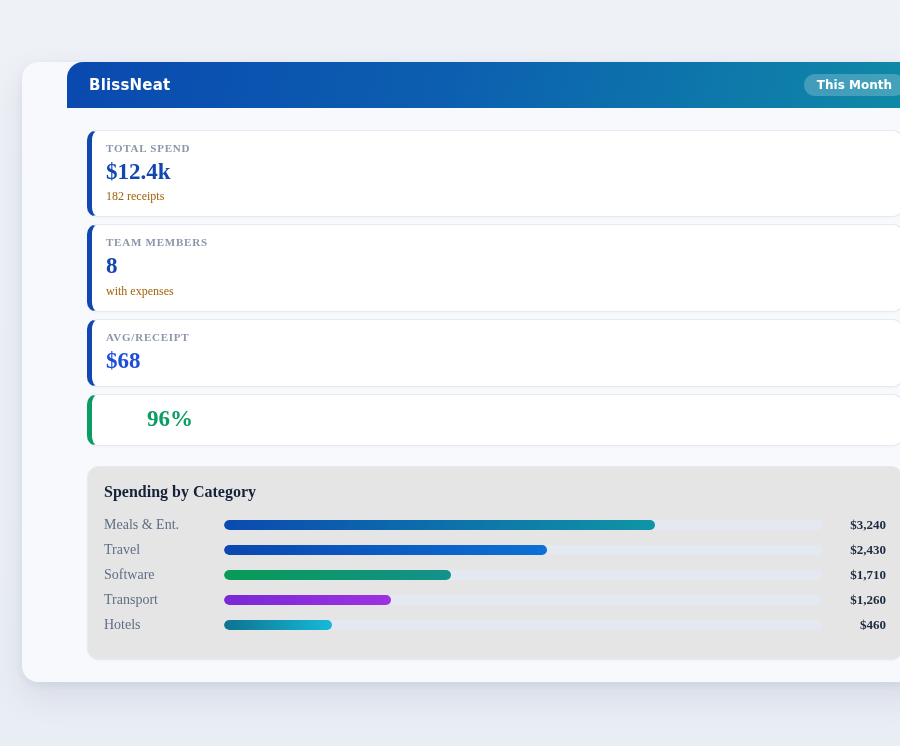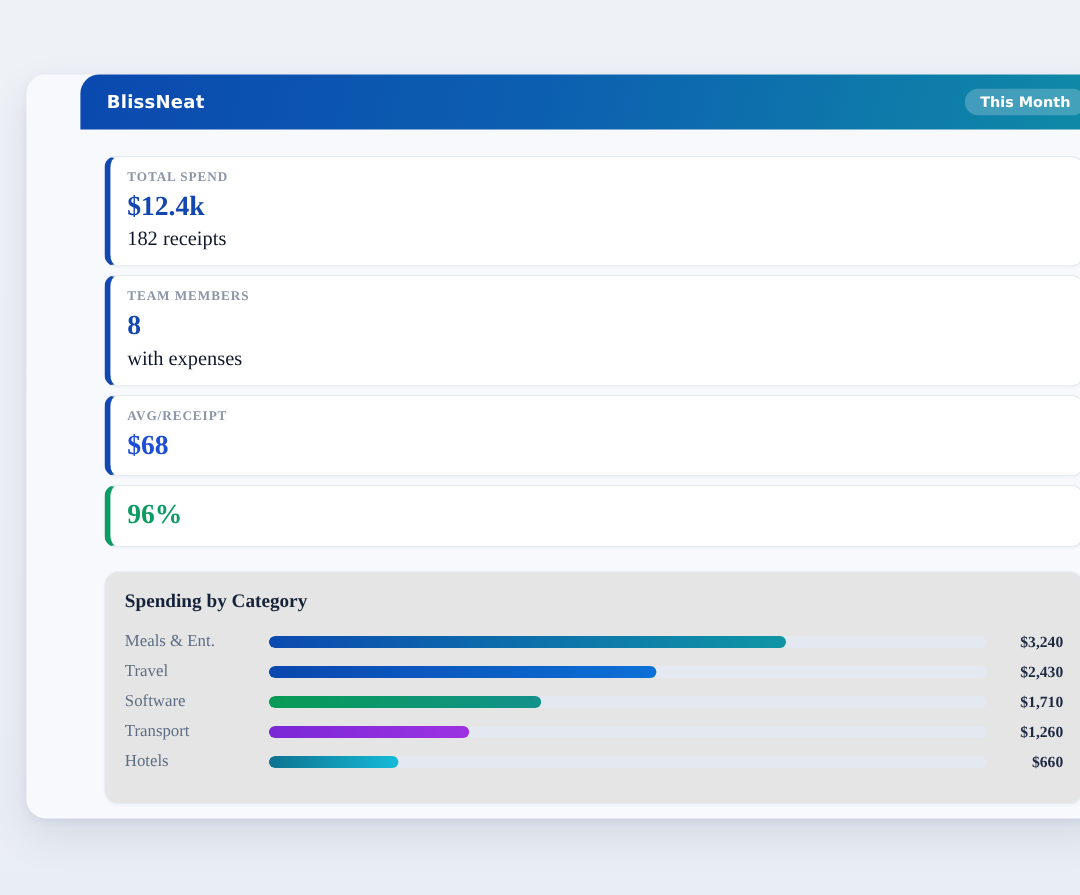--- a/index.html
+++ b/index.html
@@ -70,22 +70,22 @@
     text-transform: uppercase;
     margin-bottom: 5px;
   }
   .stat-value {
     font-size: 23px;
     font-weight: bold;
     color: #1347b0;
     line-height: 1.15;
   }
   .stat-sub {
-    font-size: 17px;
-    color: #0f172a;
+    font-size: 12px;
+    color: #a16207;
     margin-top: 4px;
   }
   .chart-card {
     background: #e5e5e5;
     border: 1px solid #e5e9f0;
     border-radius: 12px;
     margin-top: 20px;
     padding: 16px 16px 21px 16px;
     box-shadow: 0 1px 2px rgba(36, 52, 96, 0.03);
   }
@@ -146,21 +146,21 @@
       <div class="stat-value" style="color: rgb(19, 71, 176);">8</div>
       <div class="stat-sub">with expenses</div>
     </div>
 
     <div class="stat-card" style="border-left-color: rgb(19, 71, 176);">
       <div class="stat-label">AVG/RECEIPT</div>
       <div class="stat-value" style="color: #1d4ed8;">$68</div>
     </div>
 
     <div class="stat-card" style="border-left-color: rgb(10, 156, 98);">
-      <div class="stat-value" style="color: rgb(10, 156, 98);">96%</div>
+      <div class="stat-value" style="color: rgb(10, 156, 98); margin-left: 41px;">96%</div>
     </div>
 
     <div class="chart-card">
       <div class="chart-title">Spending by Category</div>
 
       <div class="chart-row">
         <div class="chart-row-label">Meals &amp; Ent.</div>
         <div class="bar-track">
             <div class="bar-fill" style="width: 72%; background: linear-gradient(90deg, rgb(11, 74, 176), rgb(15, 149, 165));"></div>
           </div>
@@ -189,18 +189,18 @@
             <div class="bar-fill" style="width: 28%; background: linear-gradient(90deg, rgb(122, 40, 214), rgb(157, 50, 226));"></div>
           </div>
         <div class="chart-row-value">$1,260</div>
       </div>
 
       <div class="chart-row">
         <div class="chart-row-label">Hotels</div>
         <div class="bar-track">
             <div class="bar-fill" style="width: 18%; background: linear-gradient(90deg, rgb(13, 115, 144), rgb(21, 186, 216));"></div>
           </div>
-        <div class="chart-row-value">$660</div>
+        <div class="chart-row-value">$460</div>
       </div>
 
     </div>
   </div>
 </div>
 
 </body></html>

